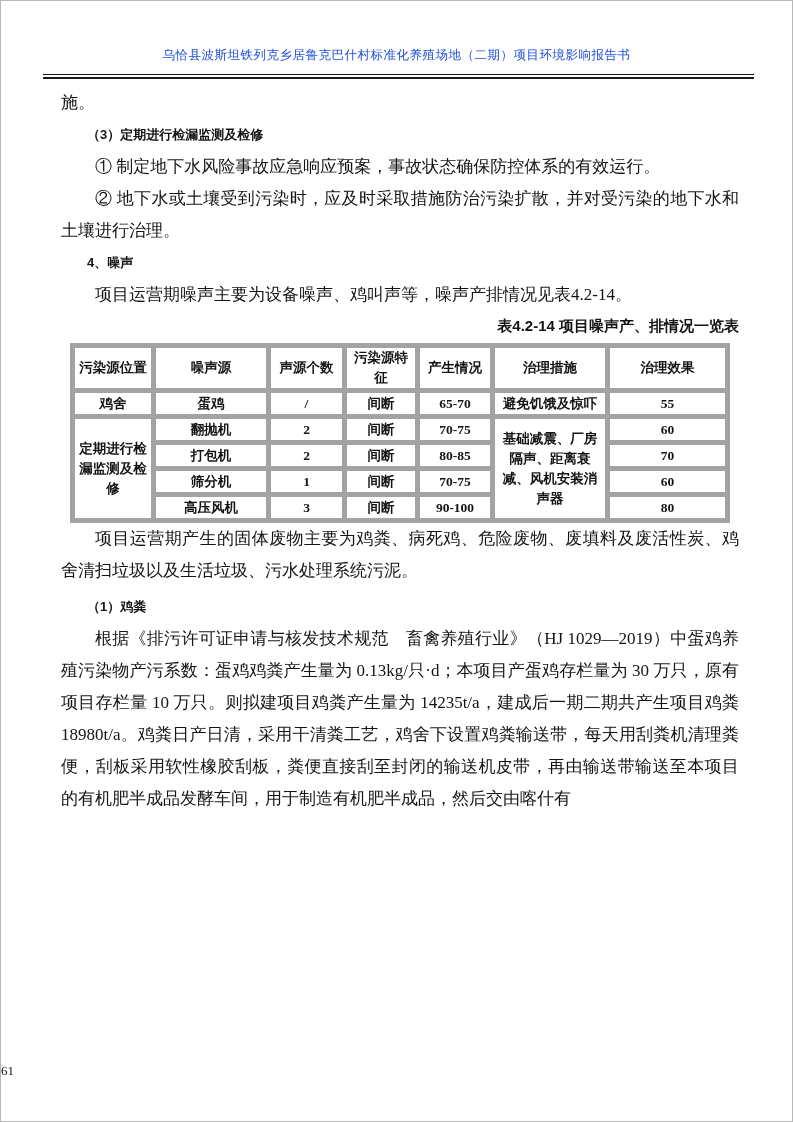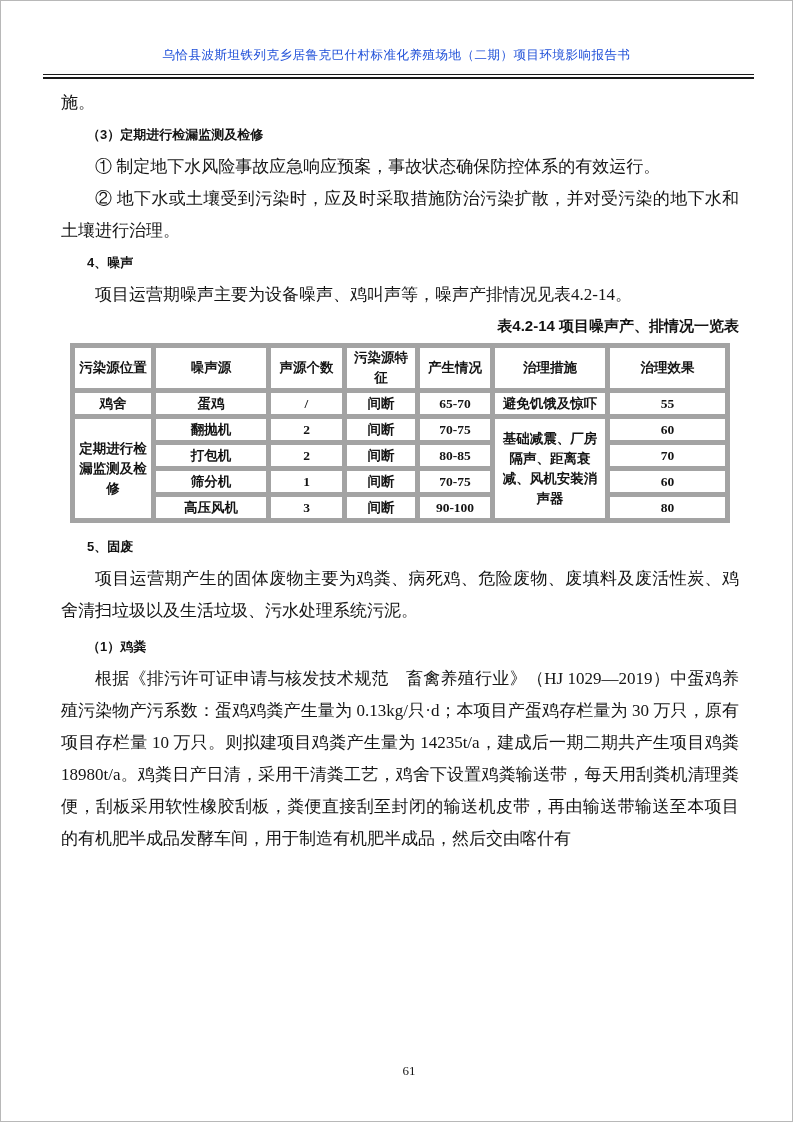--- a/index.html
+++ b/index.html
@@ -67,23 +67,21 @@
     border: 5px solid #a3a3a3;
     font-weight: bold;
     padding: 0 2px;
     overflow: hidden;
   }
   table.noise thead th { height: 25px; border-bottom: 1.5px solid #000; }
   table.noise tbody td { height: 21px; }
   .footer {
     position: absolute;
     left: 0; right: 0; bottom: 42px;
-    text-align: center;
     font-size: 13px;
-    padding-left: 25px;
   }
 </style>
 </head>
 <body>
 
 <div class="page">
 
   <div class="doc-header">
     <div class="header-title">乌恰县波斯坦铁列克乡居鲁克巴什村标准化养殖场地（二期）项目环境影响报告书</div>
     <div class="header-rule"></div>
@@ -159,21 +157,20 @@
         <tr>
           <td>高压风机</td>
           <td>3</td>
           <td>间断</td>
           <td>90-100</td>
           <td>80</td>
         </tr>
       </tbody>
     </table>
 
-    <p class="heading mt8">5、固废</p>
     <p class="indent">项目运营期产生的固体废物主要为鸡粪、病死鸡、危险废物、废填料及废活性炭、鸡舍清扫垃圾以及生活垃圾、污水处理系统污泥。</p>
 
     <p class="heading mt4">（1）鸡粪</p>
     <p class="indent">根据《排污许可证申请与核发技术规范　畜禽养殖行业》（HJ 1029—2019）中蛋鸡养殖污染物产污系数：蛋鸡鸡粪产生量为 0.13kg/只·d；本项目产蛋鸡存栏量为 30 万只，原有项目存栏量 10 万只。则拟建项目鸡粪产生量为 14235t/a，建成后一期二期共产生项目鸡粪 18980t/a。鸡粪日产日清，采用干清粪工艺，鸡舍下设置鸡粪输送带，每天用刮粪机清理粪便，刮板采用软性橡胶刮板，粪便直接刮至封闭的输送机皮带，再由输送带输送至本项目的有机肥半成品发酵车间，用于制造有机肥半成品，然后交由喀什有</p>
   </div>
 
   <div class="footer">
     <span>61</span>
   </div>
 

